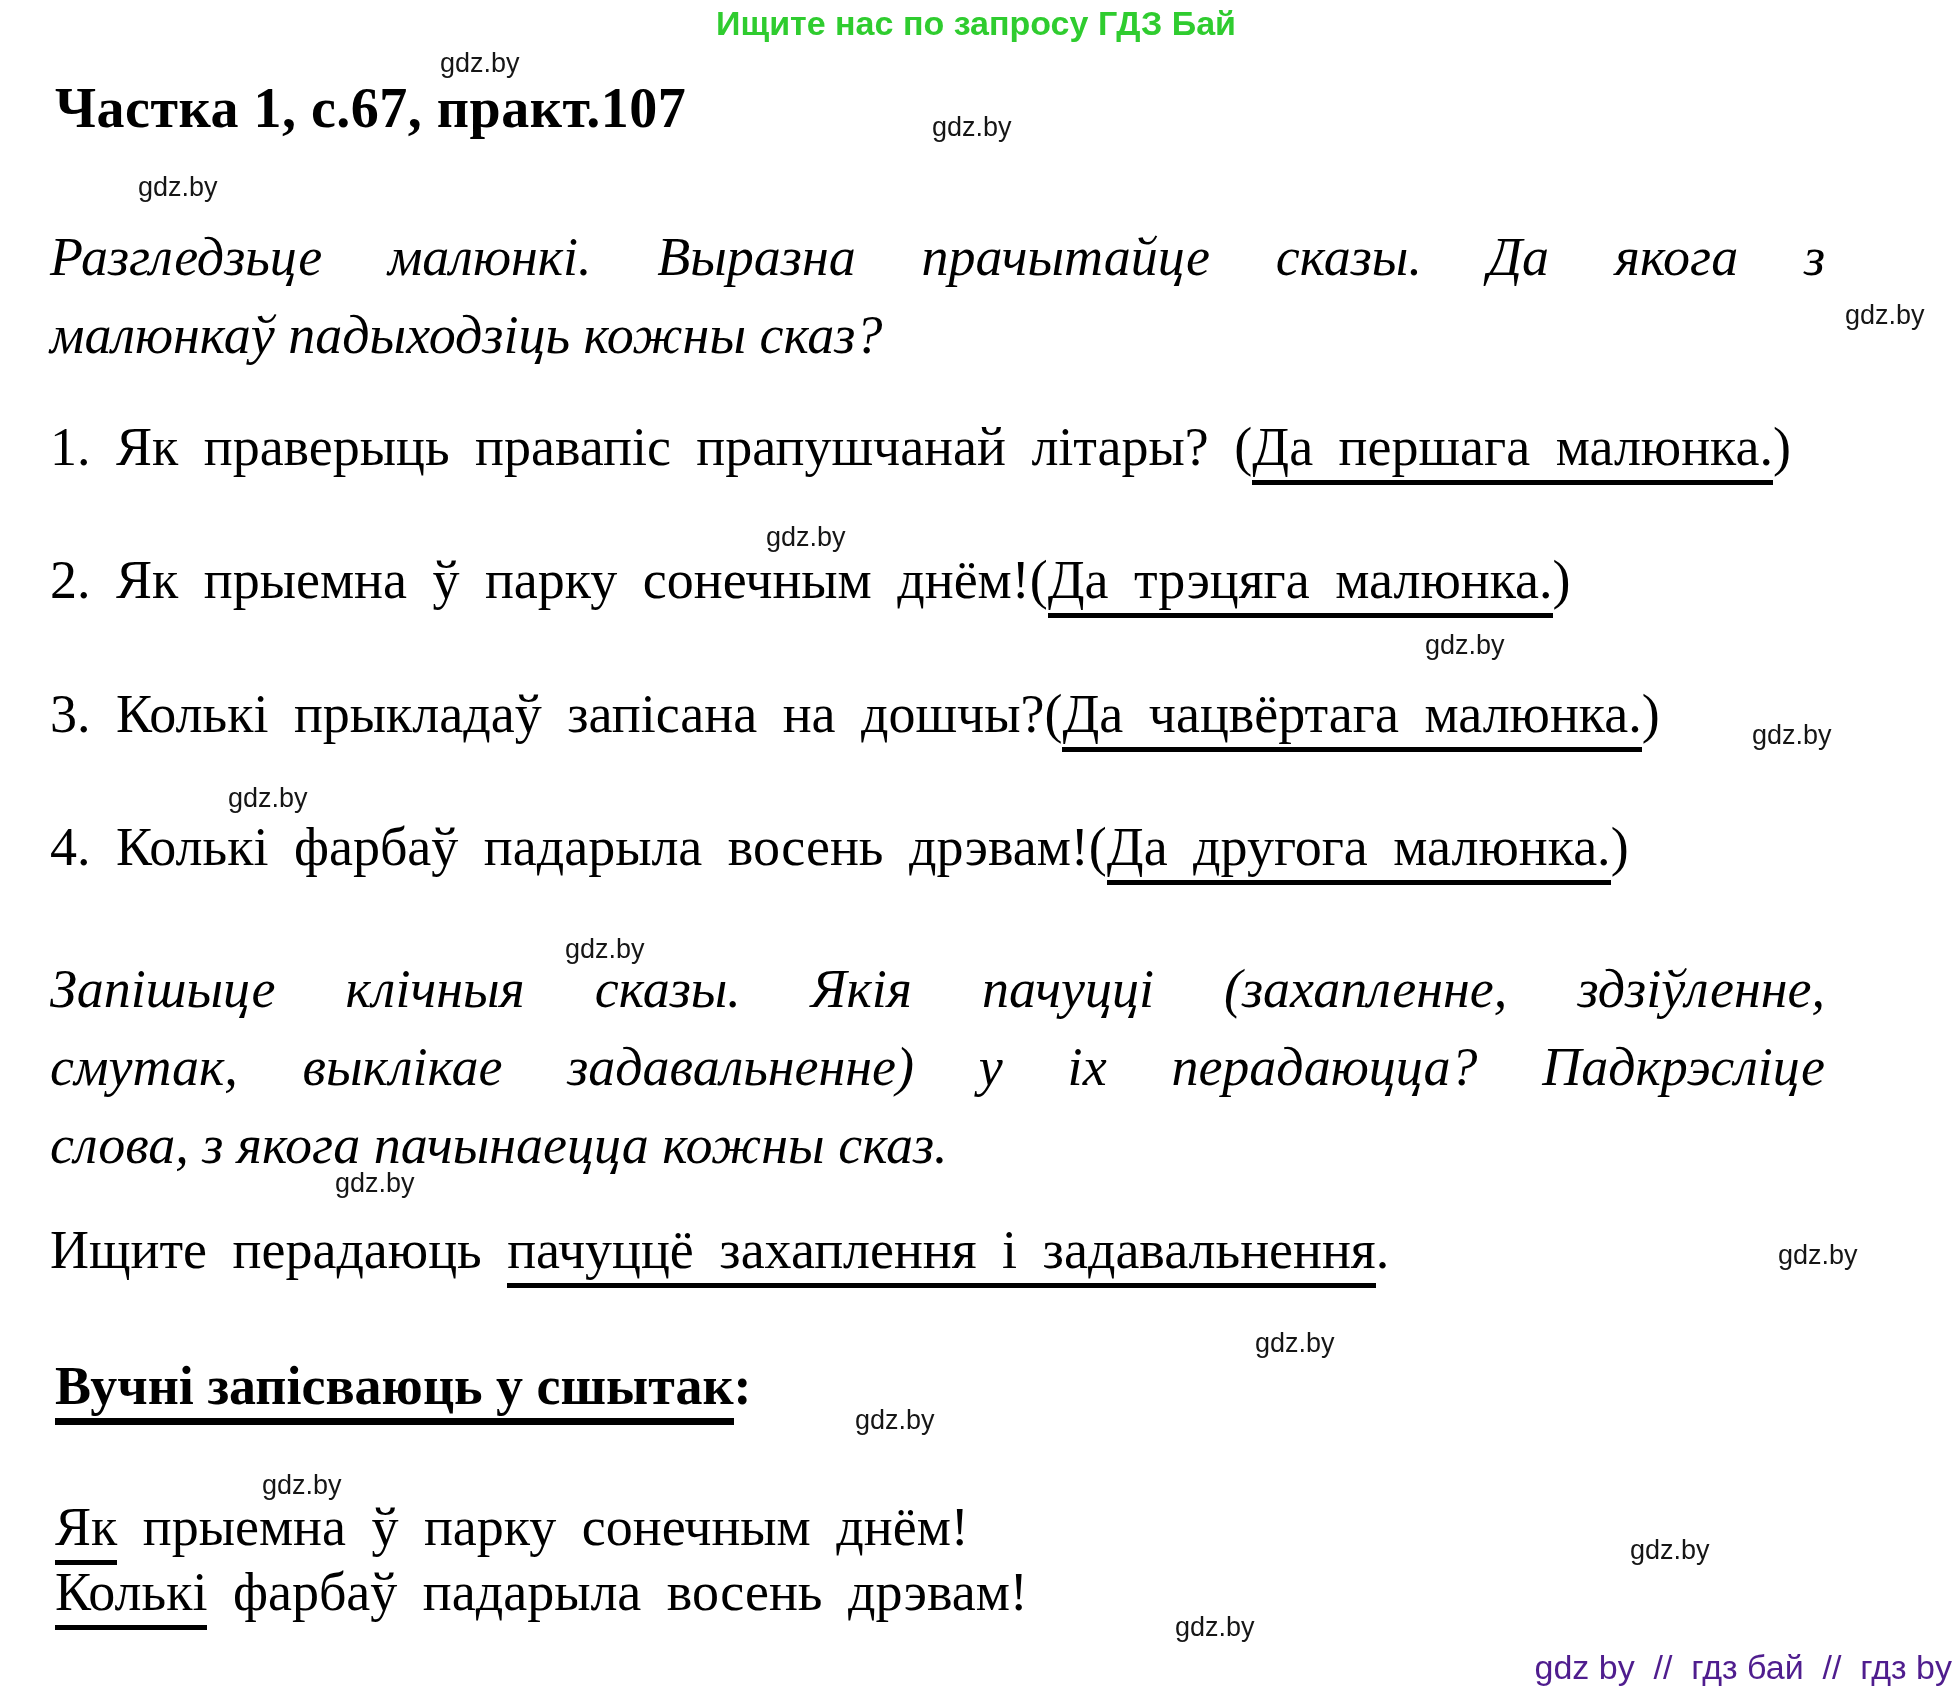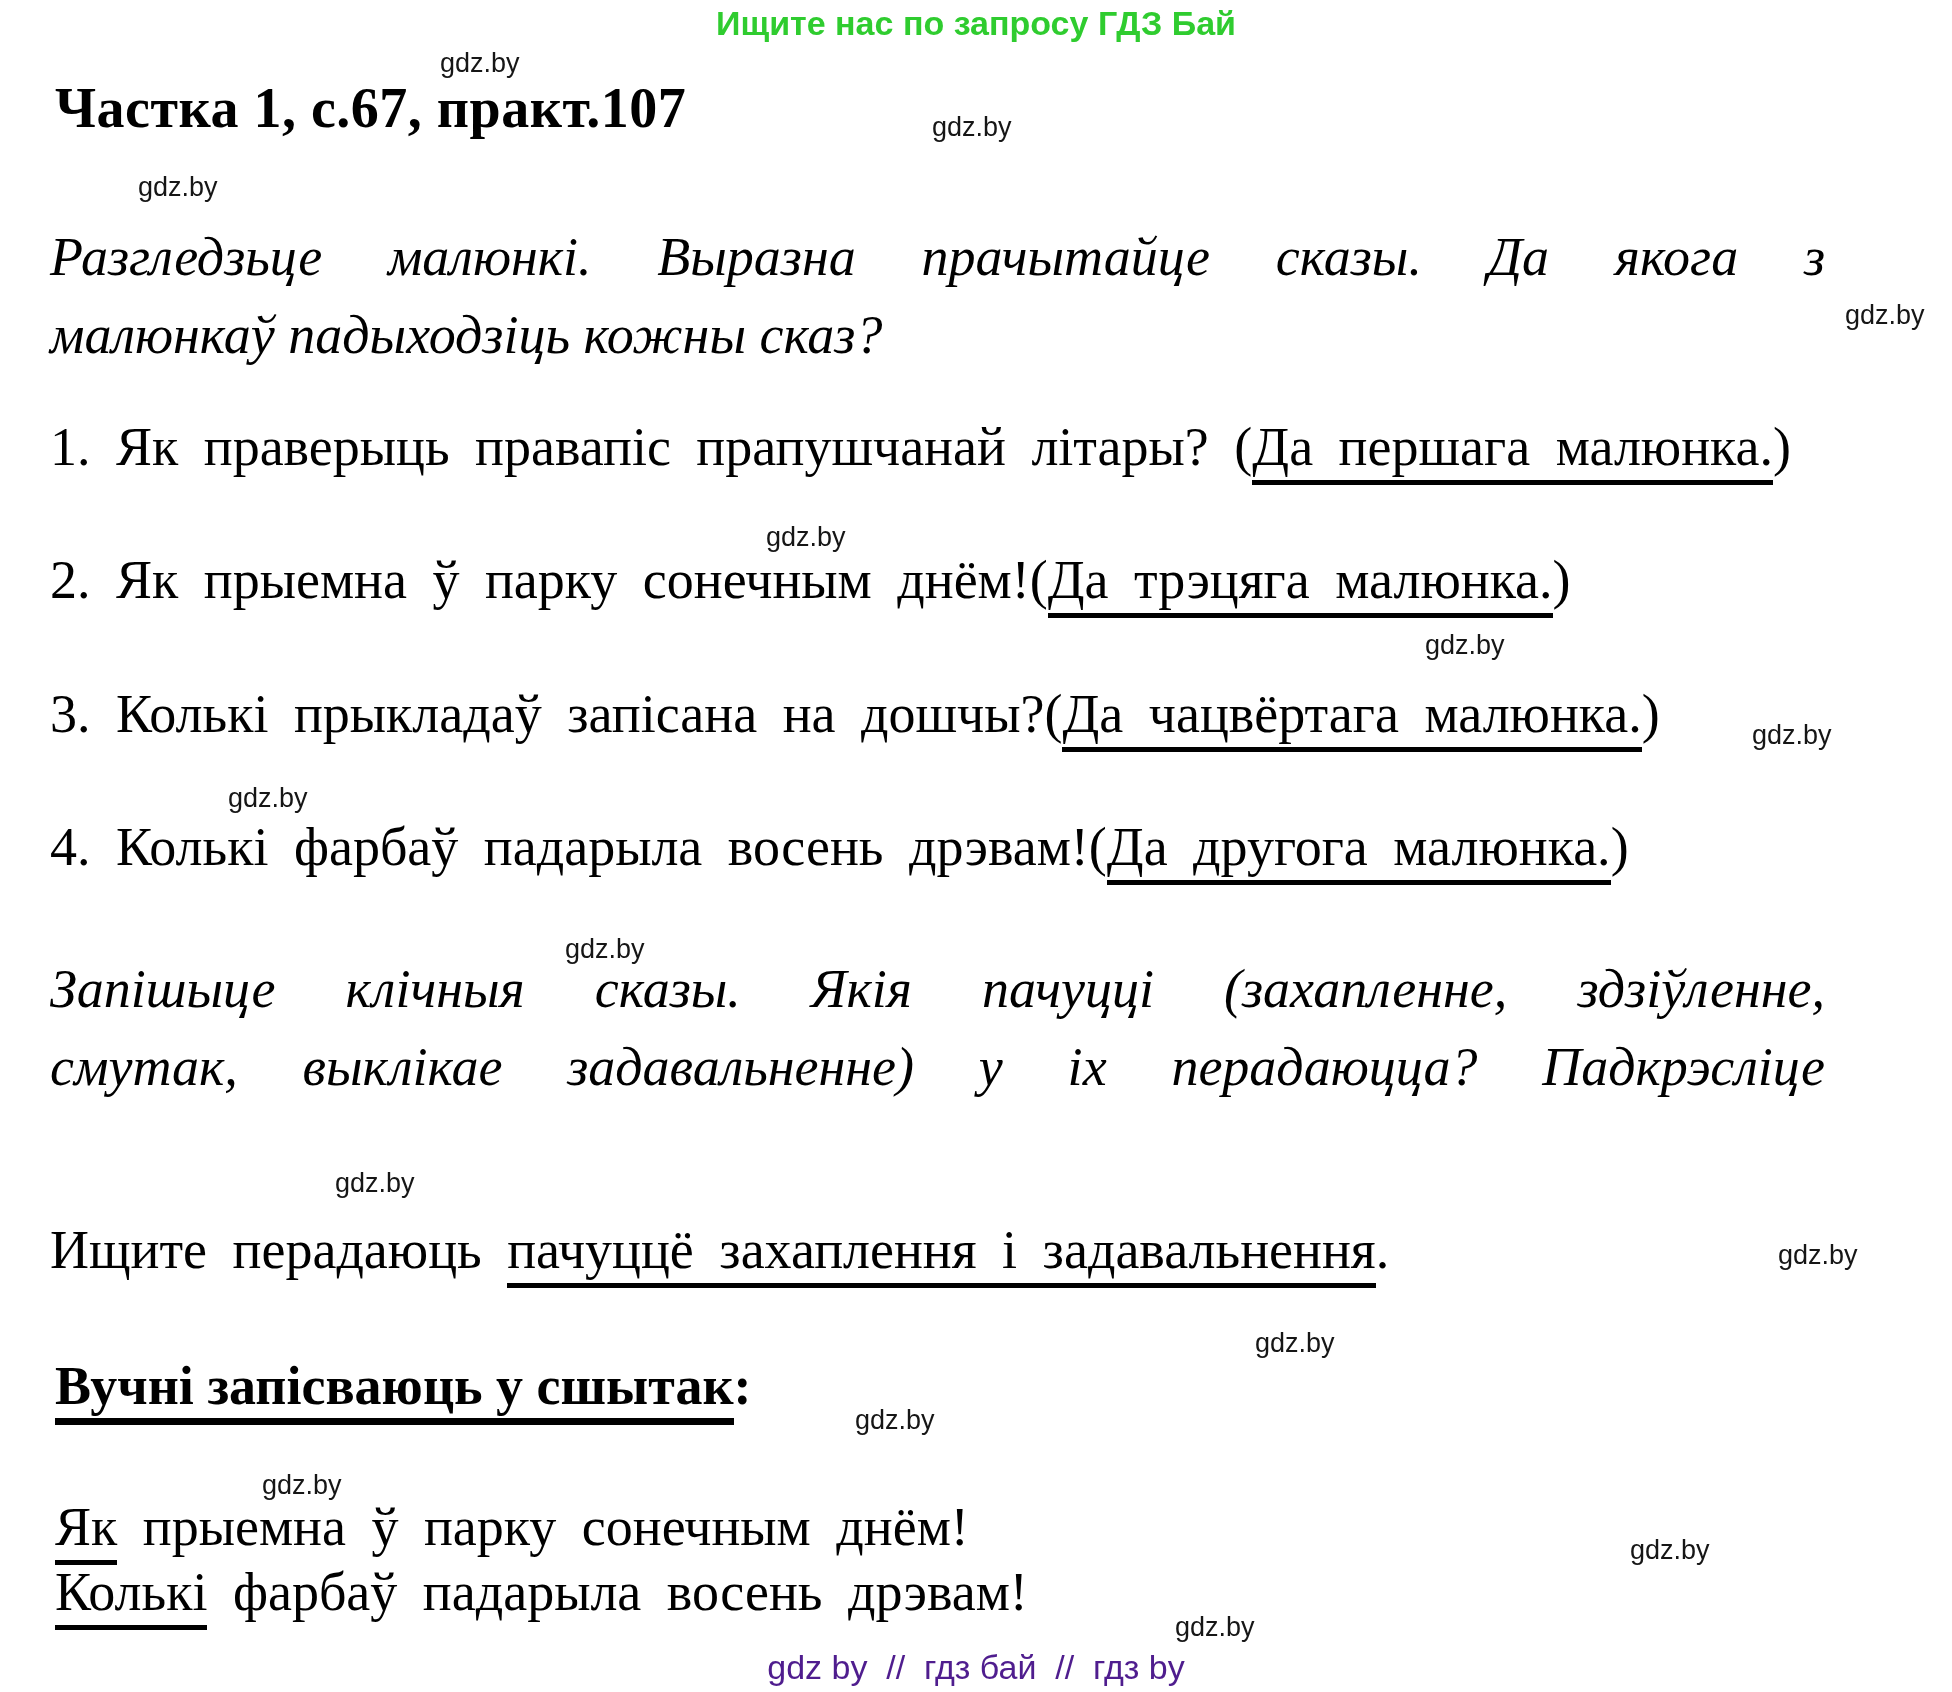--- a/index.html
+++ b/index.html
@@ -52,21 +52,21 @@
     left: 55px; top: 1355px;
     font-size: 54px; font-weight: bold;
     white-space: nowrap;
   }
   .u-heavy {
     border-bottom: 7px solid #000;
     padding-bottom: 2px;
   }
   .footer {
     top: 1648px; left: 0; right: 0;
-    text-align: center;
+    text-align: right;
     font-family: "Liberation Sans", sans-serif;
     font-size: 34px;
     color: #4f1d8e;
     white-space: pre;
   }
 </style>
 </head>
 <body>
 
 <div class="abs promo">Ищите нас по запросу ГДЗ Бай</div>
@@ -99,20 +99,21 @@
 
 <div class="abs line" style="top:548px;"><span>2. Як прыемна ў парку сонечным днём!(</span><span class="u">Да трэцяга малюнка.</span><span>)</span></div>
 
 <div class="abs line" style="top:682px;"><span>3. Колькі прыкладаў запісана на дошчы?(</span><span class="u">Да чацвёртага малюнка.</span><span>)</span></div>
 
 <div class="abs line" style="top:815px;"><span>4. Колькі фарбаў падарыла восень дрэвам!(</span><span class="u">Да другога малюнка.</span><span>)</span></div>
 
 <div class="abs para" style="top:950px;">
   <div class="jline">Запішыце клічныя сказы. Якія пачуцці (захапленне, здзіўленне,</div>
   <div class="jline">смутак, выклікае задавальненне) у іх перадаюцца? Падкрэсліце</div>
+  <div>слова, з якога пачынаецца кожны сказ.</div>
 </div>
 
 <div class="abs line" style="top:1218px;"><span>Ищите перадаюць </span><span class="u">пачуццё захаплення і задавальнення</span><span>.</span></div>
 
 <div class="abs heading"><span class="u-heavy">Вучні запісваюць у сшытак</span><span>:</span></div>
 
 <div class="abs line" style="top:1495px; left:55px;"><span class="u">Як</span><span> прыемна ў парку сонечным днём!</span></div>
 
 <div class="abs line" style="top:1560px; left:55px;"><span class="u">Колькі</span><span> фарбаў падарыла восень дрэвам!</span></div>
 

